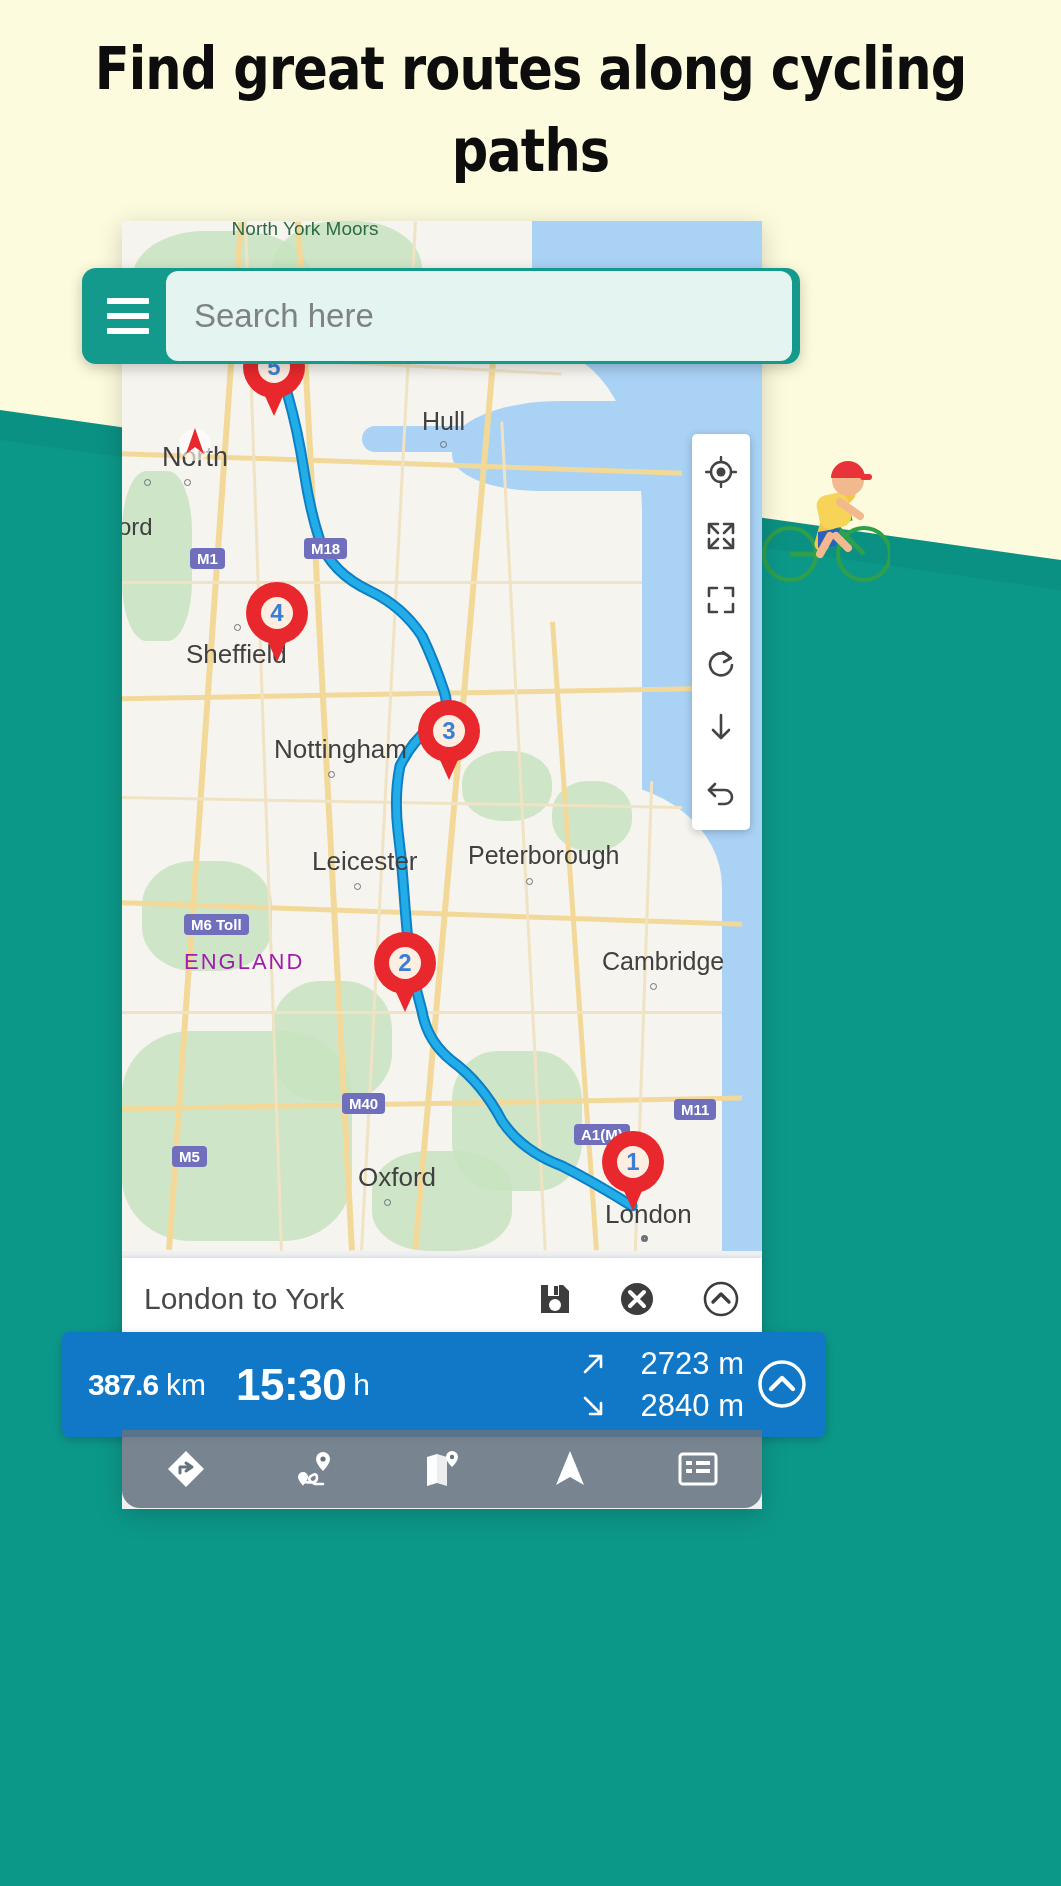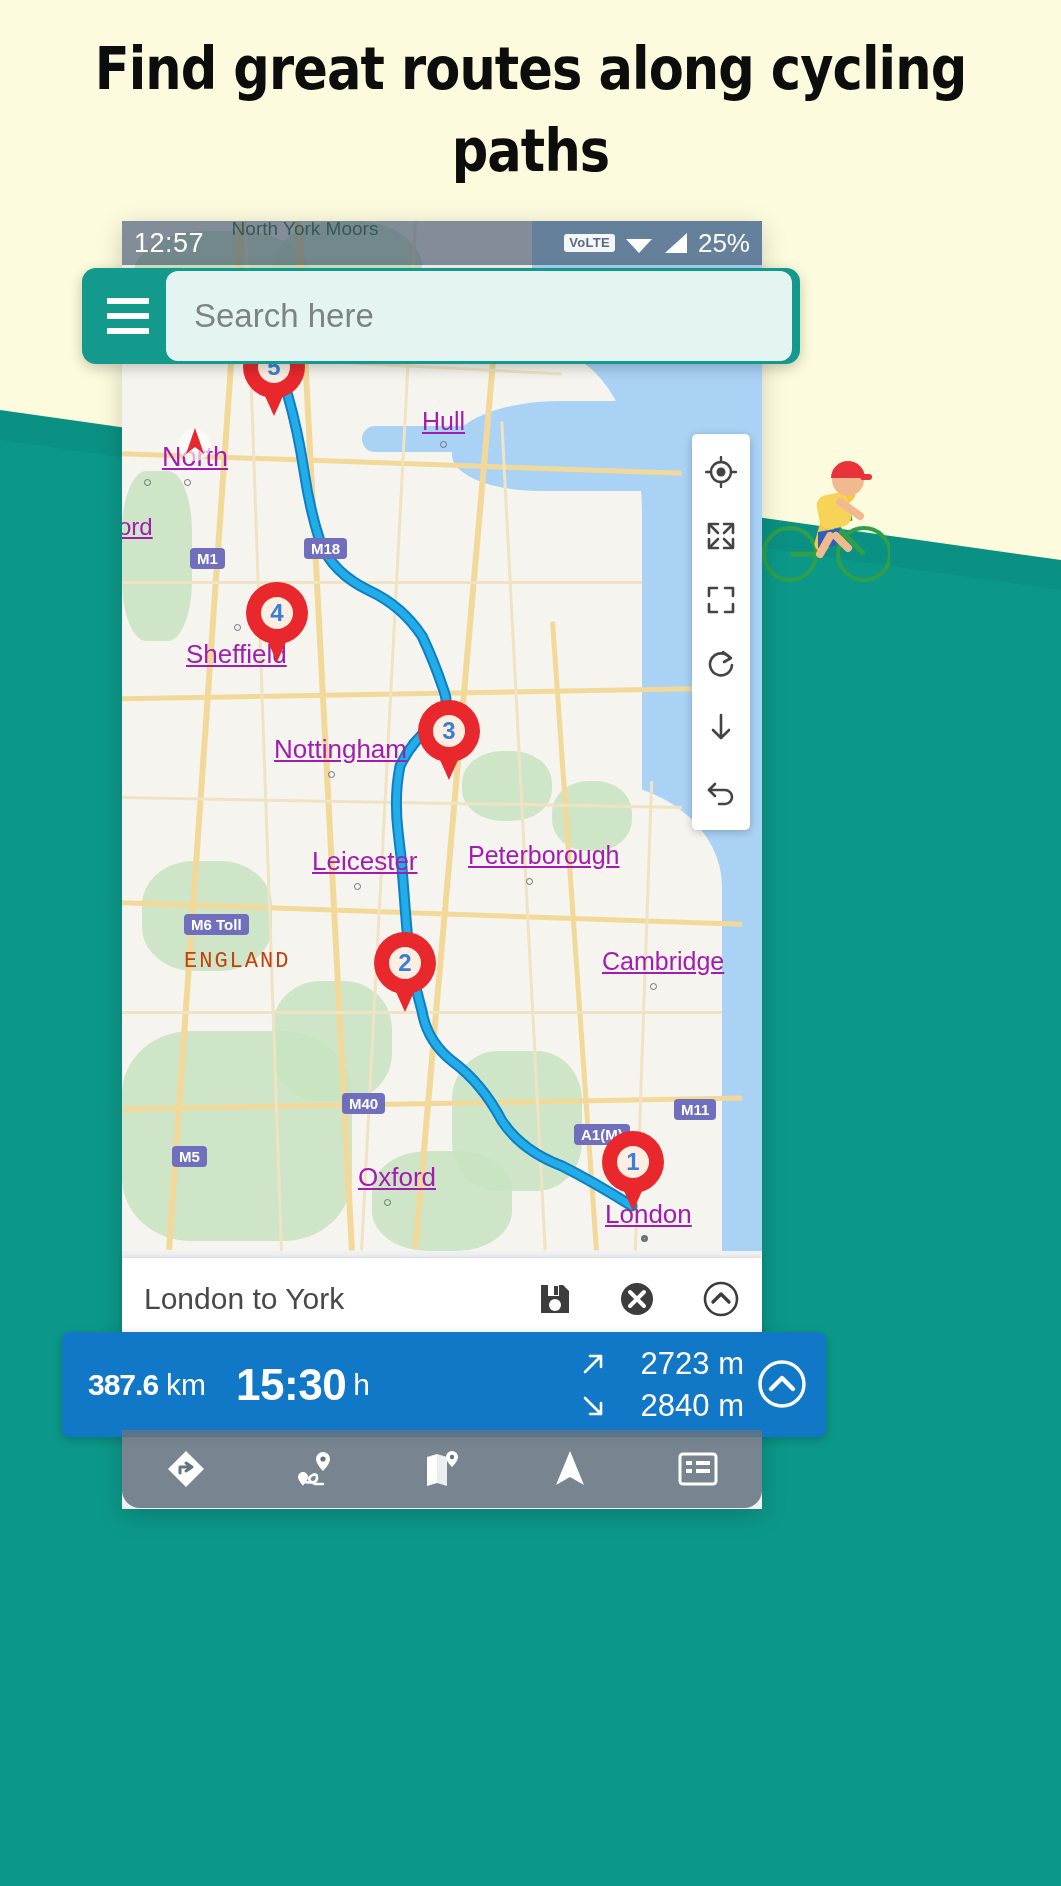--- a/index.html
+++ b/index.html
@@ -56,34 +56,33 @@
   #map { position: absolute; left: 0; top: 0; width: 640px; height: 1030px; overflow: hidden; background: #f4f3ef; }
   .sea { position: absolute; background: #a9d2f5; }
   .land { position: absolute; background: #f6f4ef; }
   .green { position: absolute; background: #c7e3c0; opacity: .85; }
   .road { position: absolute; background: #f3d999; }
   .road-thin { position: absolute; background: #f0e3c4; }
 
   .city-label {
     position: absolute;
     font-family: "Liberation Sans", sans-serif;
-    color: #a21caf;
+    color: #404040;
     white-space: nowrap;
-    text-decoration: underline;
   }
   .city-dot {
     position: absolute; width: 7px; height: 7px; border-radius: 50%;
     border: 1.6px solid #6b7078; background: transparent;
   }
   .park-label {
     position: absolute; color: #2e6b43; font-size: 19px; text-align: center;
     line-height: 24px; white-space: nowrap;
   }
   .country-label {
-    position: absolute; color: #c2410c; font-size: 22px; letter-spacing: 2px; font-family: Liberation Mono, monospace;
+    position: absolute; color: #a21caf; font-size: 22px; letter-spacing: 2px;
   }
   .shield {
     position: absolute;
     background: #6f6fbd; color: #fff; font-size: 15px; font-weight: 700;
     border-radius: 4px; padding: 2px 7px; white-space: nowrap;
     line-height: 17px;
   }
 
   
   #route-svg { position: absolute; left: 0; top: 0; width: 640px; height: 1030px; }
@@ -361,33 +360,20 @@
       <div class="pin-hole">4</div>
     </div>
     <div class="marker" style="left:121px;top:115px;">
       <div class="pin-shadow"></div>
       <div class="pin-tail"></div>
       <div class="pin-body"></div>
       <div class="pin-hole">5</div>
     </div>
   </div>
 
-  <div id="statusbar">
-    <div id="status-time">12:57</div>
-    <div id="status-right">
-      <span class="volte-badge">VoLTE</span>
-      <svg width="30" height="24" viewBox="0 0 30 24">
-        <path d="M2 8 L15 22 L28 8 Z" fill="#ffffff"></path>
-      </svg>
-      <svg width="26" height="24" viewBox="0 0 26 24">
-        <path d="M2 22 L24 2 L24 22 Z" fill="#ffffff"></path>
-      </svg>
-      <span id="status-batt">25%</span>
-    </div>
-  </div>
 
 </div>
 
 <div id="searchbar">
   <div id="hamburger">
     <span></span>
       <span></span>
       <span></span>
   </div>
   <div id="search-field">Search here</div>

